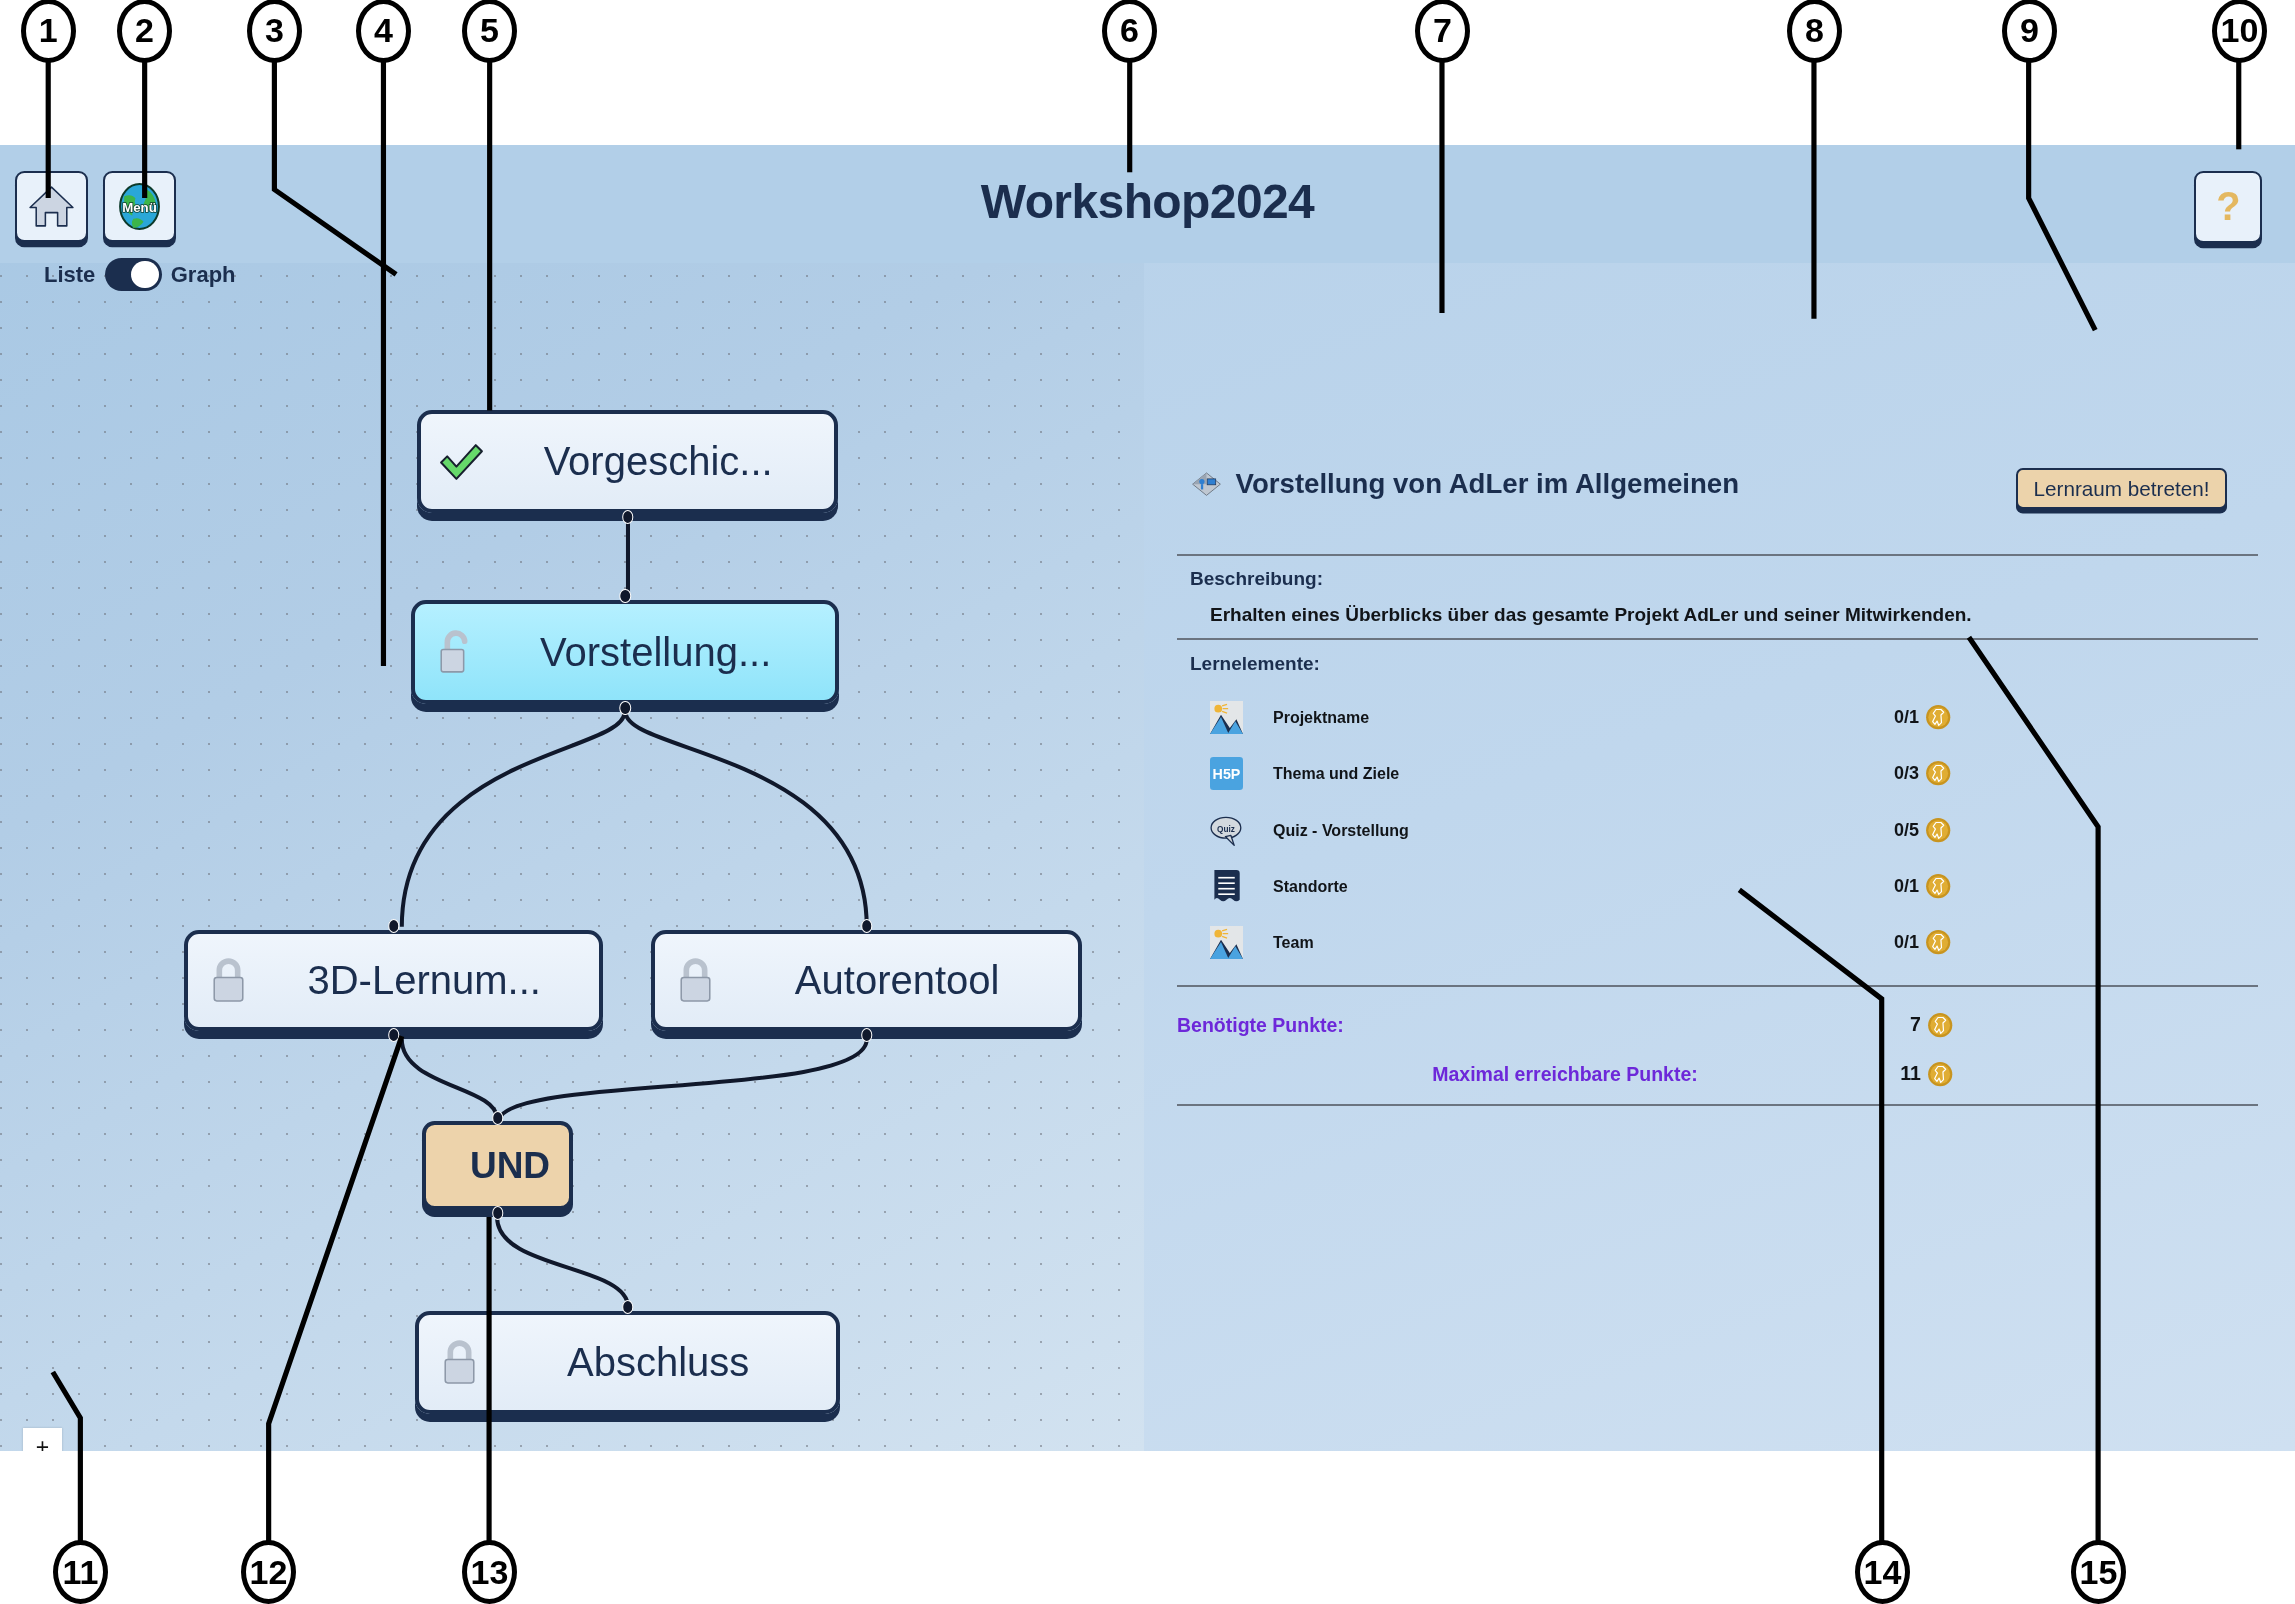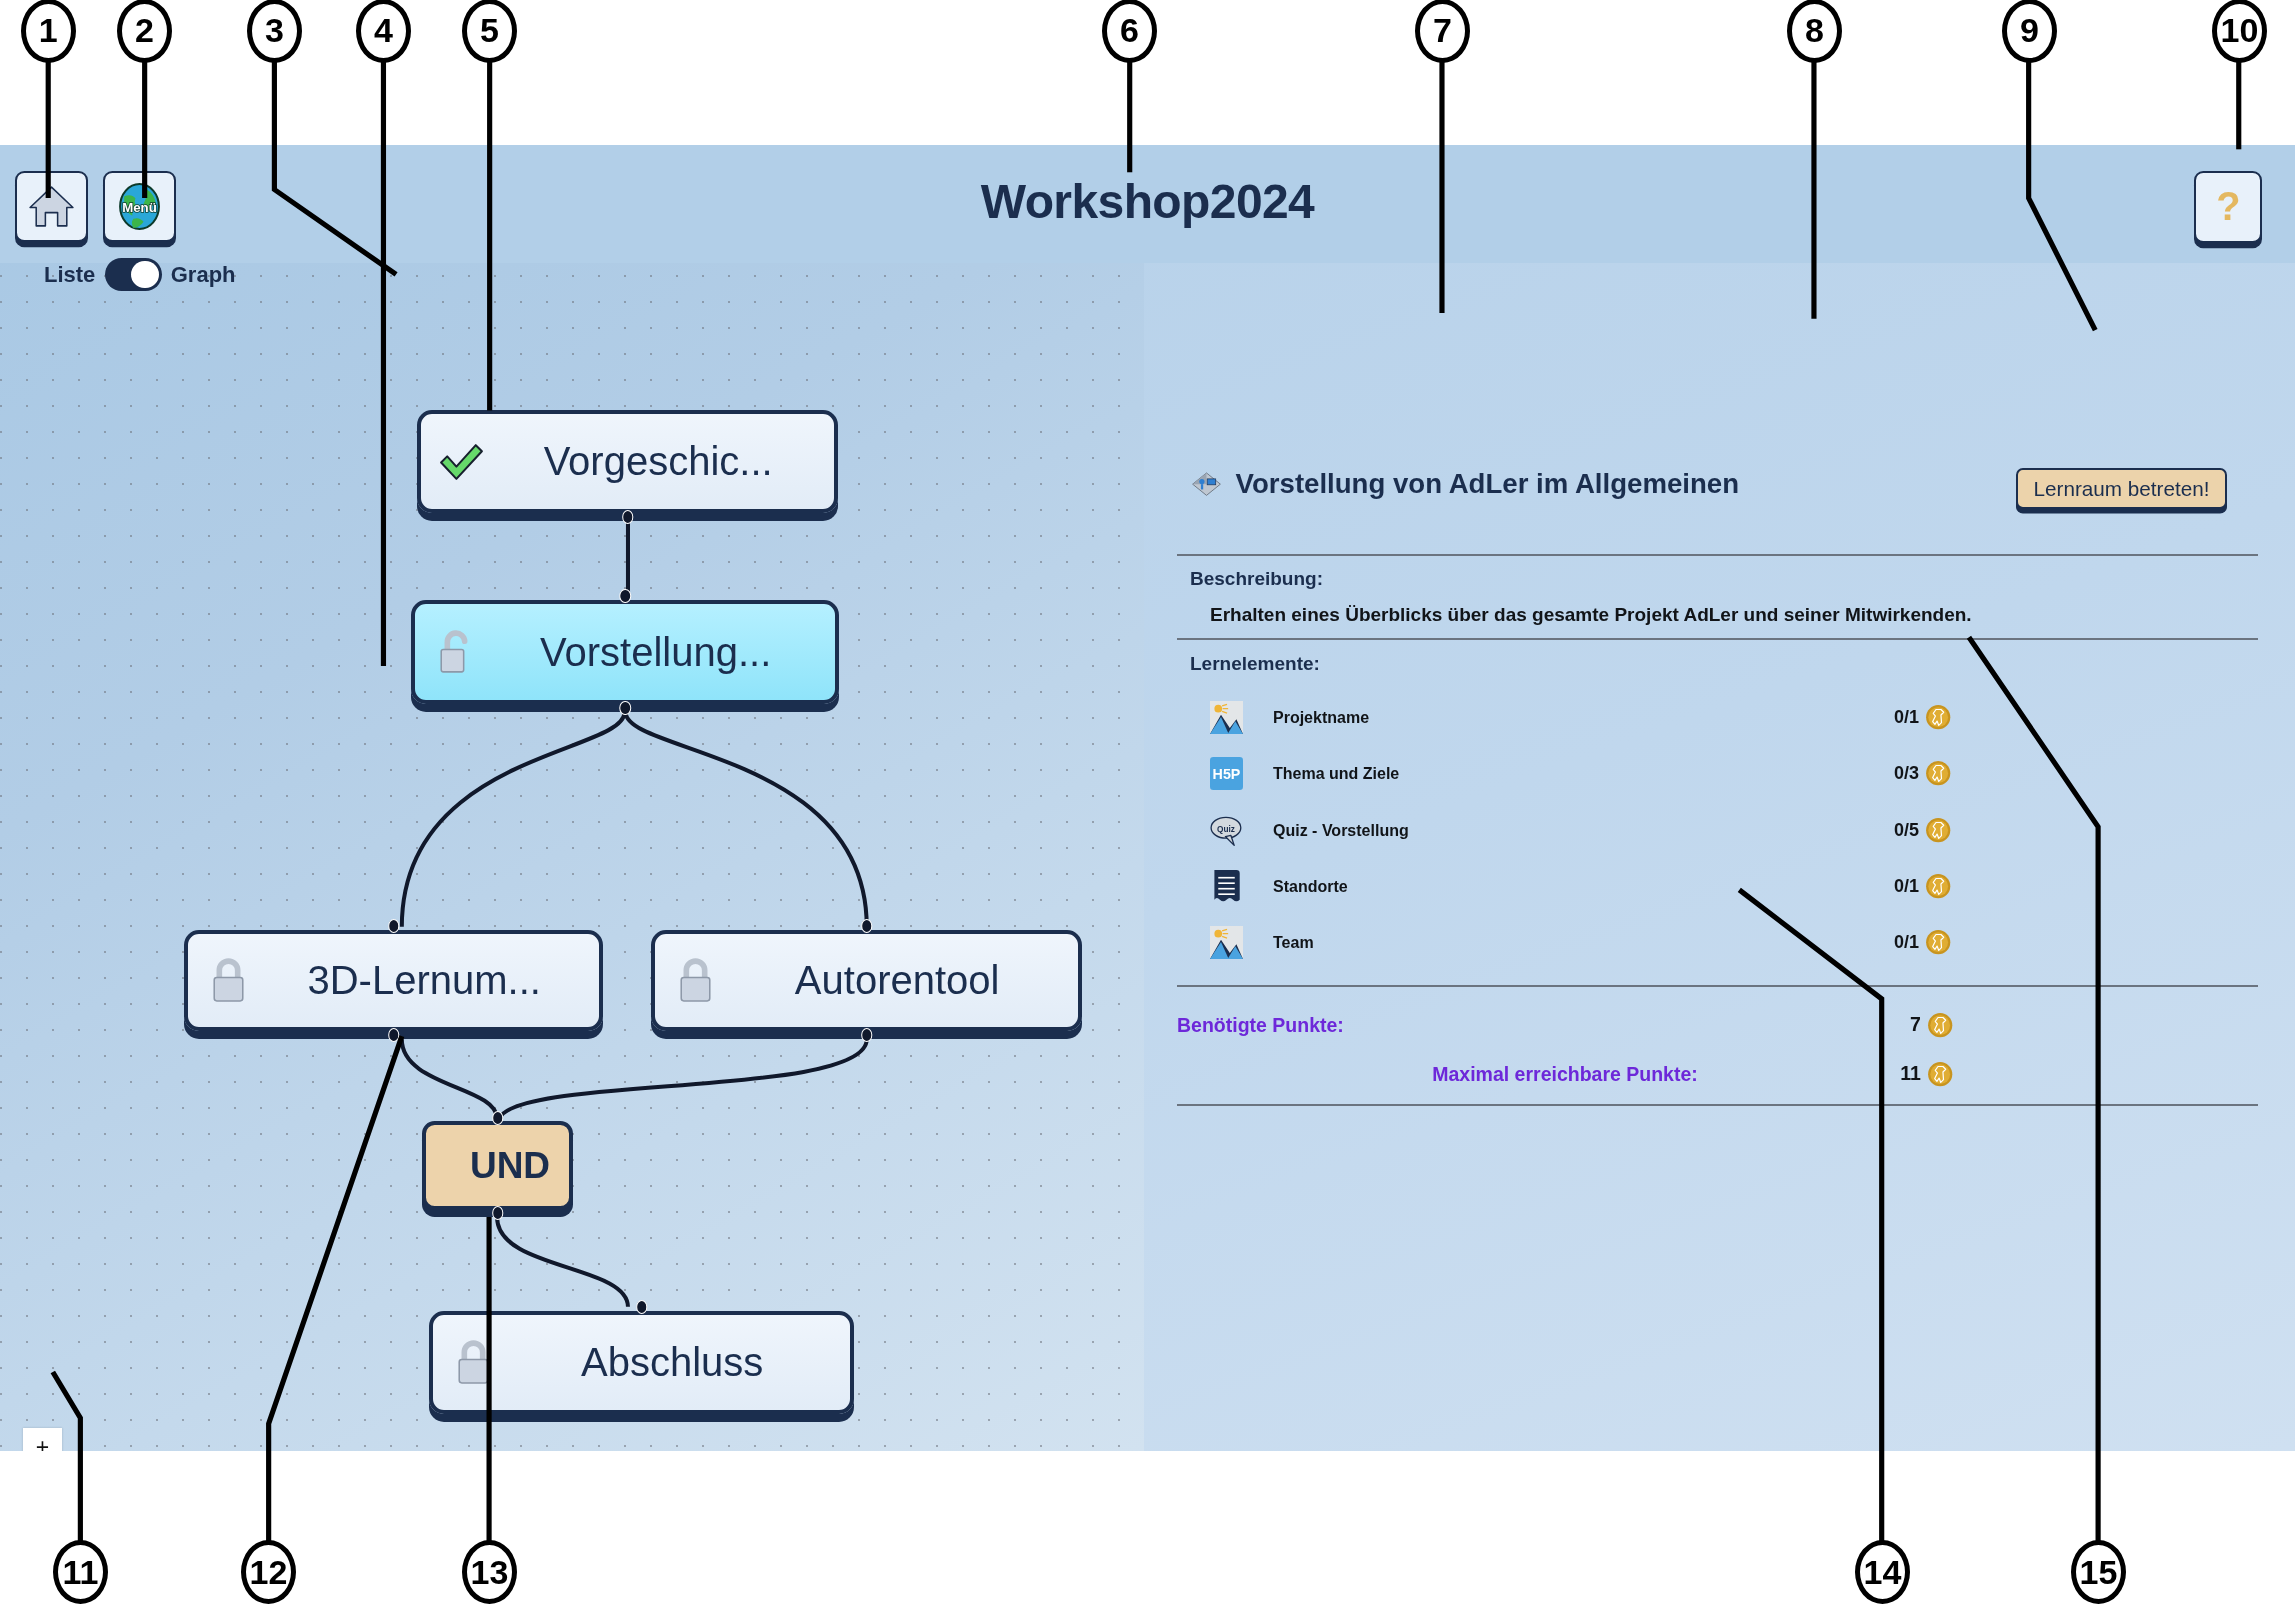--- a/index.html
+++ b/index.html
@@ -86,21 +86,21 @@
     font-size: 40px; color: #1b2e4e; font-weight: 400;
     white-space: nowrap; overflow: hidden;
     flex: 1; text-align: center;
   }
   .node.open { background: linear-gradient(180deg,#b5f0ff 0%, #8fe4fa 100%); }
 
   #node-vorgeschichte { left: 417px; top: 265px;  width: 421px; height: 103px; }
   #node-vorstellung   { left: 411px; top: 455px;  width: 428px; height: 104px; }
   #node-3d            { left: 184px; top: 785px; width: 419px; height: 101px; }
   #node-autorentool   { left: 651px;top: 785px; width: 431px; height: 101px; }
-  #node-abschluss     { left: 429px; top: 1166px; width: 425px; height: 103px; }
+  #node-abschluss     { left: 415px; top: 1166px; width: 425px; height: 103px; }
 
   #node-und {
     position: absolute; left: 422px; top: 976px; width: 151px; height: 89px;
     background: #edd3ab; border: 4px solid #1b2e4e; border-radius: 12.6px;
     box-shadow: 0 6.9px 0 0 #1b2e4e;
     display: flex; align-items: center; justify-content: center;
   }
   #node-und .ntext { font-size: 37px; font-weight: 700; color:#1b2e4e;margin-left:25px; }
 
   

